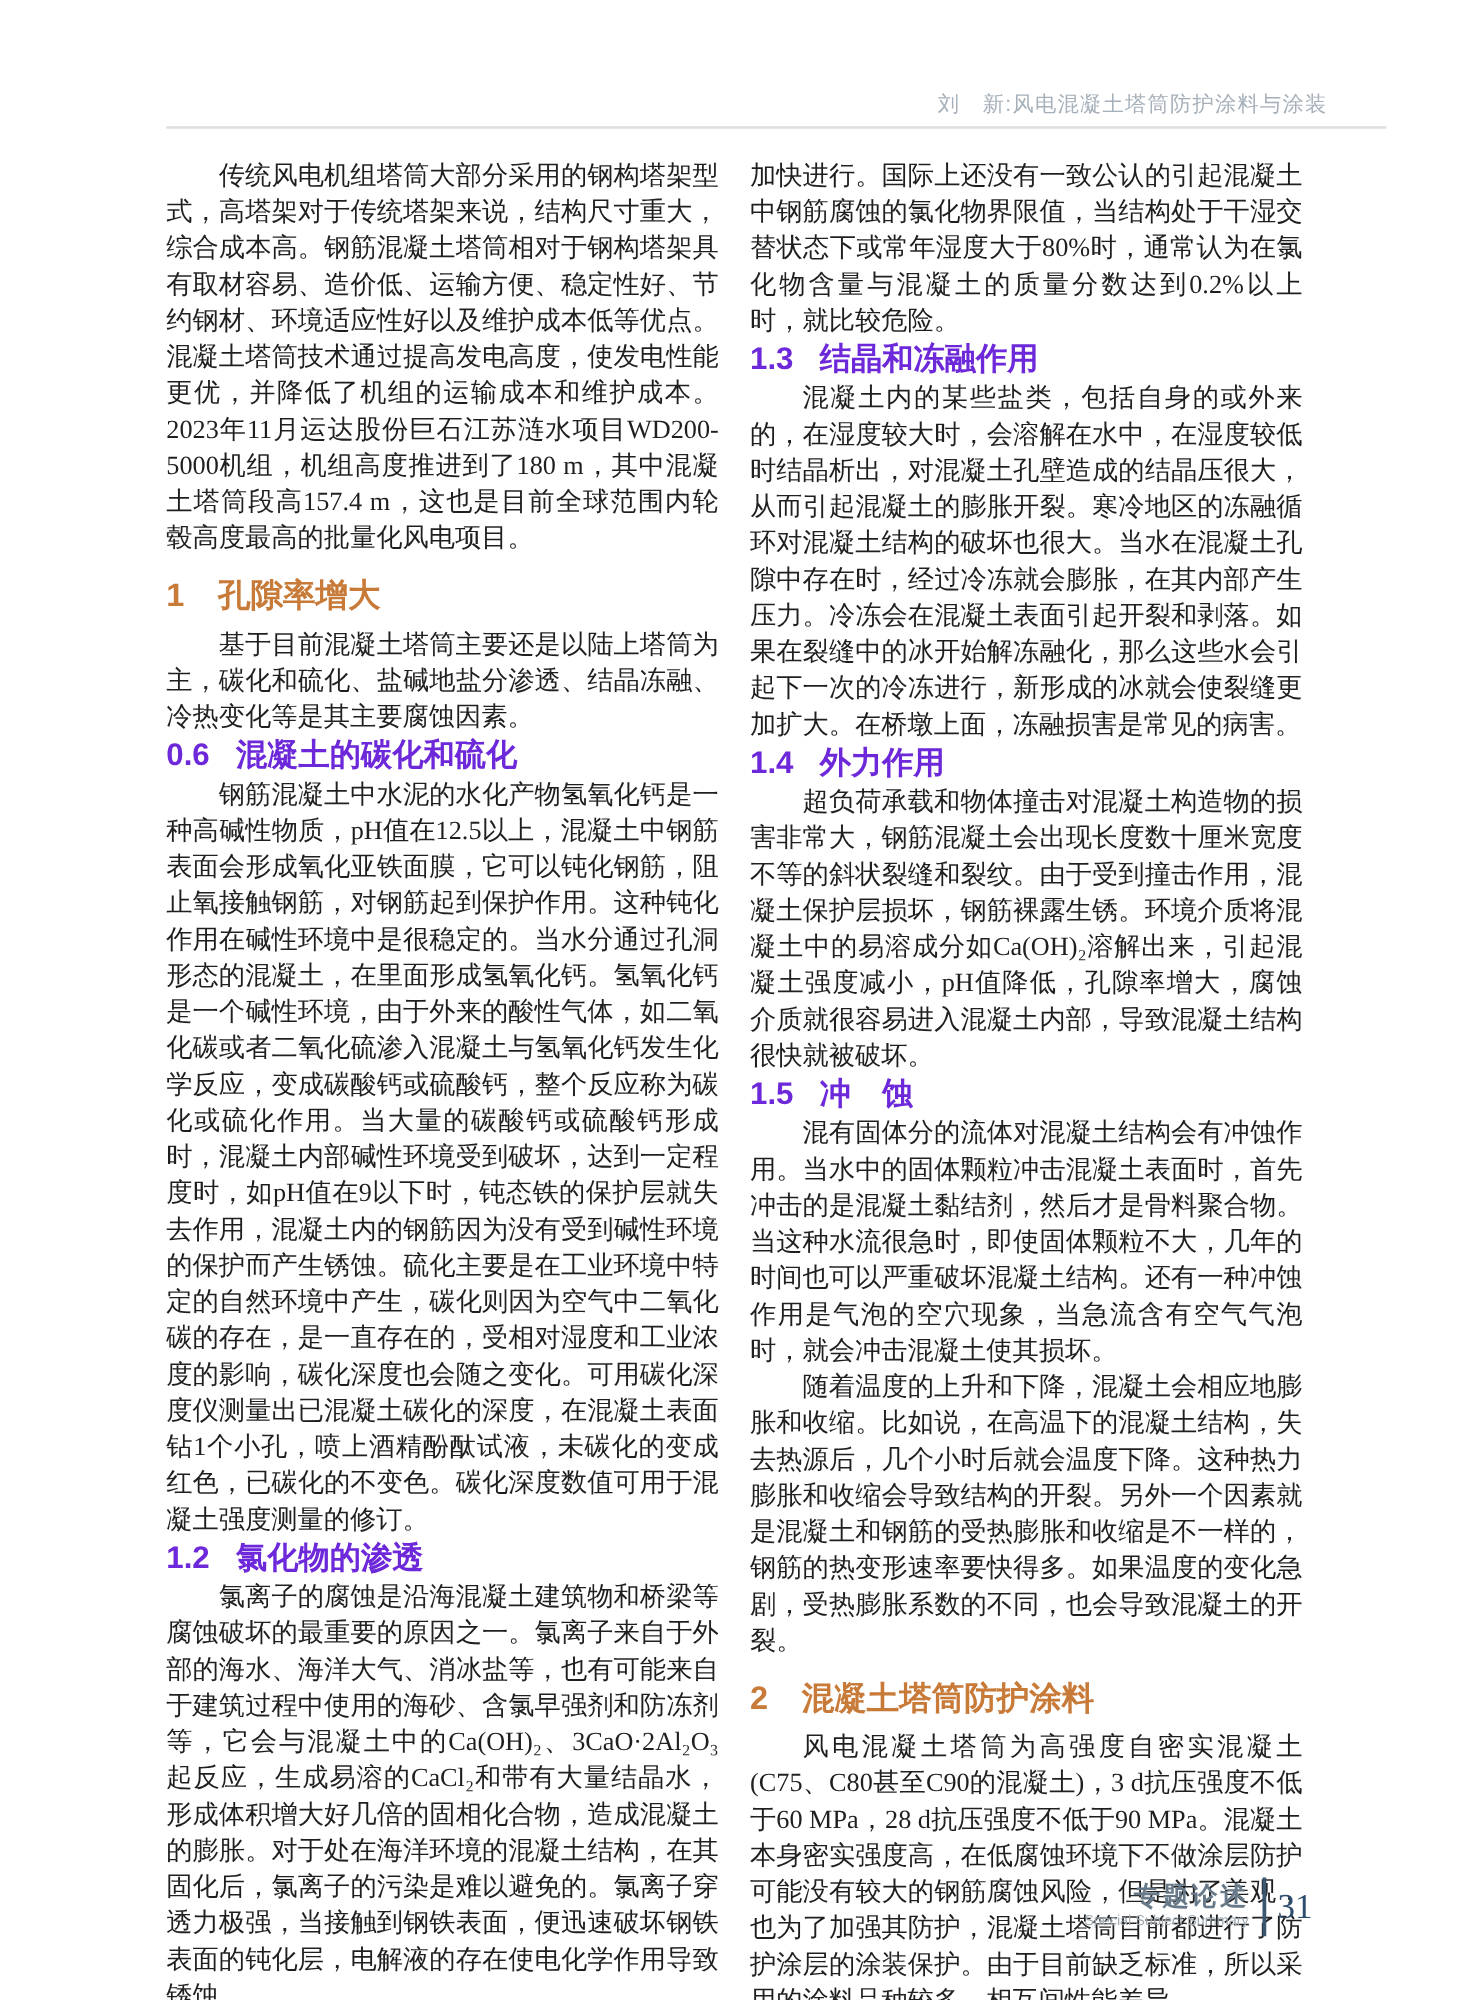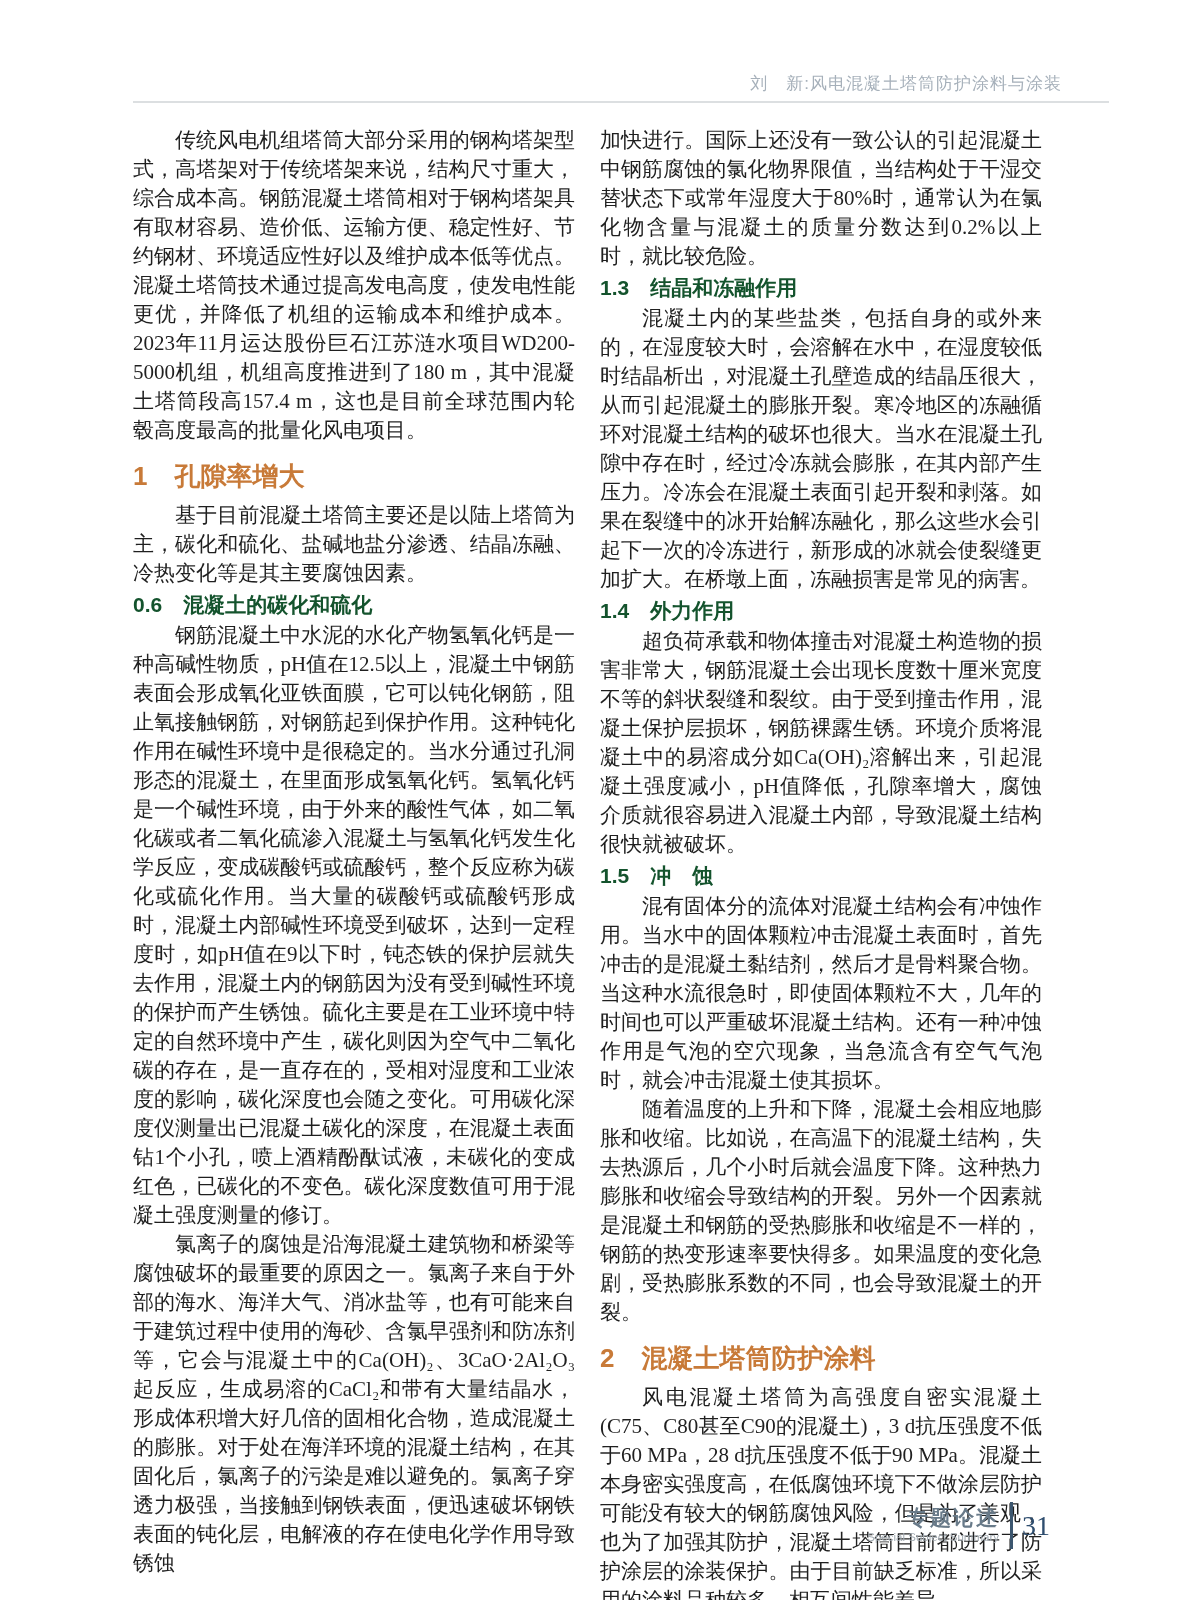--- a/index.html
+++ b/index.html
@@ -38,22 +38,22 @@
   .h1{
     margin:0;padding:15px 0 9px 0;
     font-family:"Liberation Sans", sans-serif;
     font-weight:bold;font-size:26px;line-height:32px;
     color:#c87a38;
   }
   .h1 .hnum{margin-right:27px;}
   .h2{
     margin:0;padding:2px 0;
     font-family:"Liberation Sans", sans-serif;
-    font-weight:bold;font-size:21px;line-height:29px;
-    color:#14532d;
+    font-weight:bold;font-size:25px;line-height:29px;
+    color:#6d28d9;
   }
   .h2 .hnum{margin-right:21px;}
   
   .footer{
     position:absolute;top:1502px;right:152px;
     display:flex;align-items:center;
   }
   .footer-text{text-align:right;font-family:"Liberation Sans", sans-serif;}
   .footer-cn{font-size:21px;font-weight:bold;color:#687a89;letter-spacing:2px;line-height:24px;}
   .footer-en{font-size:11.5px;color:#a2abb2;line-height:15px;}
@@ -72,20 +72,21 @@
 
     <div class="col">
       <p class="para indent">传统风电机组塔筒大部分采用的钢构塔架型式，高塔架对于传统塔架来说，结构尺寸重大，综合成本高。钢筋混凝土塔筒相对于钢构塔架具有取材容易、造价低、运输方便、稳定性好、节约钢材、环境适应性好以及维护成本低等优点。混凝土塔筒技术通过提高发电高度，使发电性能更优，并降低了机组的运输成本和维护成本。2023年11月运达股份巨石江苏涟水项目WD200-5000机组，机组高度推进到了180 m，其中混凝土塔筒段高157.4 m，这也是目前全球范围内轮毂高度最高的批量化风电项目。</p>
 
       <h1 class="h1"><span class="hnum">1</span><span>孔隙率增大</span></h1>
       <p class="para indent">基于目前混凝土塔筒主要还是以陆上塔筒为主，碳化和硫化、盐碱地盐分渗透、结晶冻融、冷热变化等是其主要腐蚀因素。</p>
 
       <h2 class="h2"><span class="hnum">0.6</span><span>混凝土的碳化和硫化</span></h2>
       <p class="para indent">钢筋混凝土中水泥的水化产物氢氧化钙是一种高碱性物质，pH值在12.5以上，混凝土中钢筋表面会形成氧化亚铁面膜，它可以钝化钢筋，阻止氧接触钢筋，对钢筋起到保护作用。这种钝化作用在碱性环境中是很稳定的。当水分通过孔洞形态的混凝土，在里面形成氢氧化钙。氢氧化钙是一个碱性环境，由于外来的酸性气体，如二氧化碳或者二氧化硫渗入混凝土与氢氧化钙发生化学反应，变成碳酸钙或硫酸钙，整个反应称为碳化或硫化作用。当大量的碳酸钙或硫酸钙形成时，混凝土内部碱性环境受到破坏，达到一定程度时，如pH值在9以下时，钝态铁的保护层就失去作用，混凝土内的钢筋因为没有受到碱性环境的保护而产生锈蚀。硫化主要是在工业环境中特定的自然环境中产生，碳化则因为空气中二氧化碳的存在，是一直存在的，受相对湿度和工业浓度的影响，碳化深度也会随之变化。可用碳化深度仪测量出已混凝土碳化的深度，在混凝土表面钻1个小孔，喷上酒精酚酞试液，未碳化的变成红色，已碳化的不变色。碳化深度数值可用于混凝土强度测量的修订。</p>
 
+      <h2 class="h2"><span class="hnum">1.2</span><span>氯化物的渗透</span></h2>
       <p class="para indent">氯离子的腐蚀是沿海混凝土建筑物和桥梁等腐蚀破坏的最重要的原因之一。氯离子来自于外部的海水、海洋大气、消冰盐等，也有可能来自于建筑过程中使用的海砂、含氯早强剂和防冻剂等，它会与混凝土中的Ca(OH)₂、3CaO·2Al₂O₃起反应，生成易溶的CaCl₂和带有大量结晶水，形成体积增大好几倍的固相化合物，造成混凝土的膨胀。对于处在海洋环境的混凝土结构，在其固化后，氯离子的污染是难以避免的。氯离子穿透力极强，当接触到钢铁表面，便迅速破坏钢铁表面的钝化层，电解液的存在使电化学作用导致锈蚀</p>
     </div>
 
     <div class="col">
       <p class="para">加快进行。国际上还没有一致公认的引起混凝土中钢筋腐蚀的氯化物界限值，当结构处于干湿交替状态下或常年湿度大于80%时，通常认为在氯化物含量与混凝土的质量分数达到0.2%以上时，就比较危险。</p>
 
       <h2 class="h2"><span class="hnum">1.3</span><span>结晶和冻融作用</span></h2>
       <p class="para indent">混凝土内的某些盐类，包括自身的或外来的，在湿度较大时，会溶解在水中，在湿度较低时结晶析出，对混凝土孔壁造成的结晶压很大，从而引起混凝土的膨胀开裂。寒冷地区的冻融循环对混凝土结构的破坏也很大。当水在混凝土孔隙中存在时，经过冷冻就会膨胀，在其内部产生压力。冷冻会在混凝土表面引起开裂和剥落。如果在裂缝中的冰开始解冻融化，那么这些水会引起下一次的冷冻进行，新形成的冰就会使裂缝更加扩大。在桥墩上面，冻融损害是常见的病害。</p>
 
       <h2 class="h2"><span class="hnum">1.4</span><span>外力作用</span></h2>

